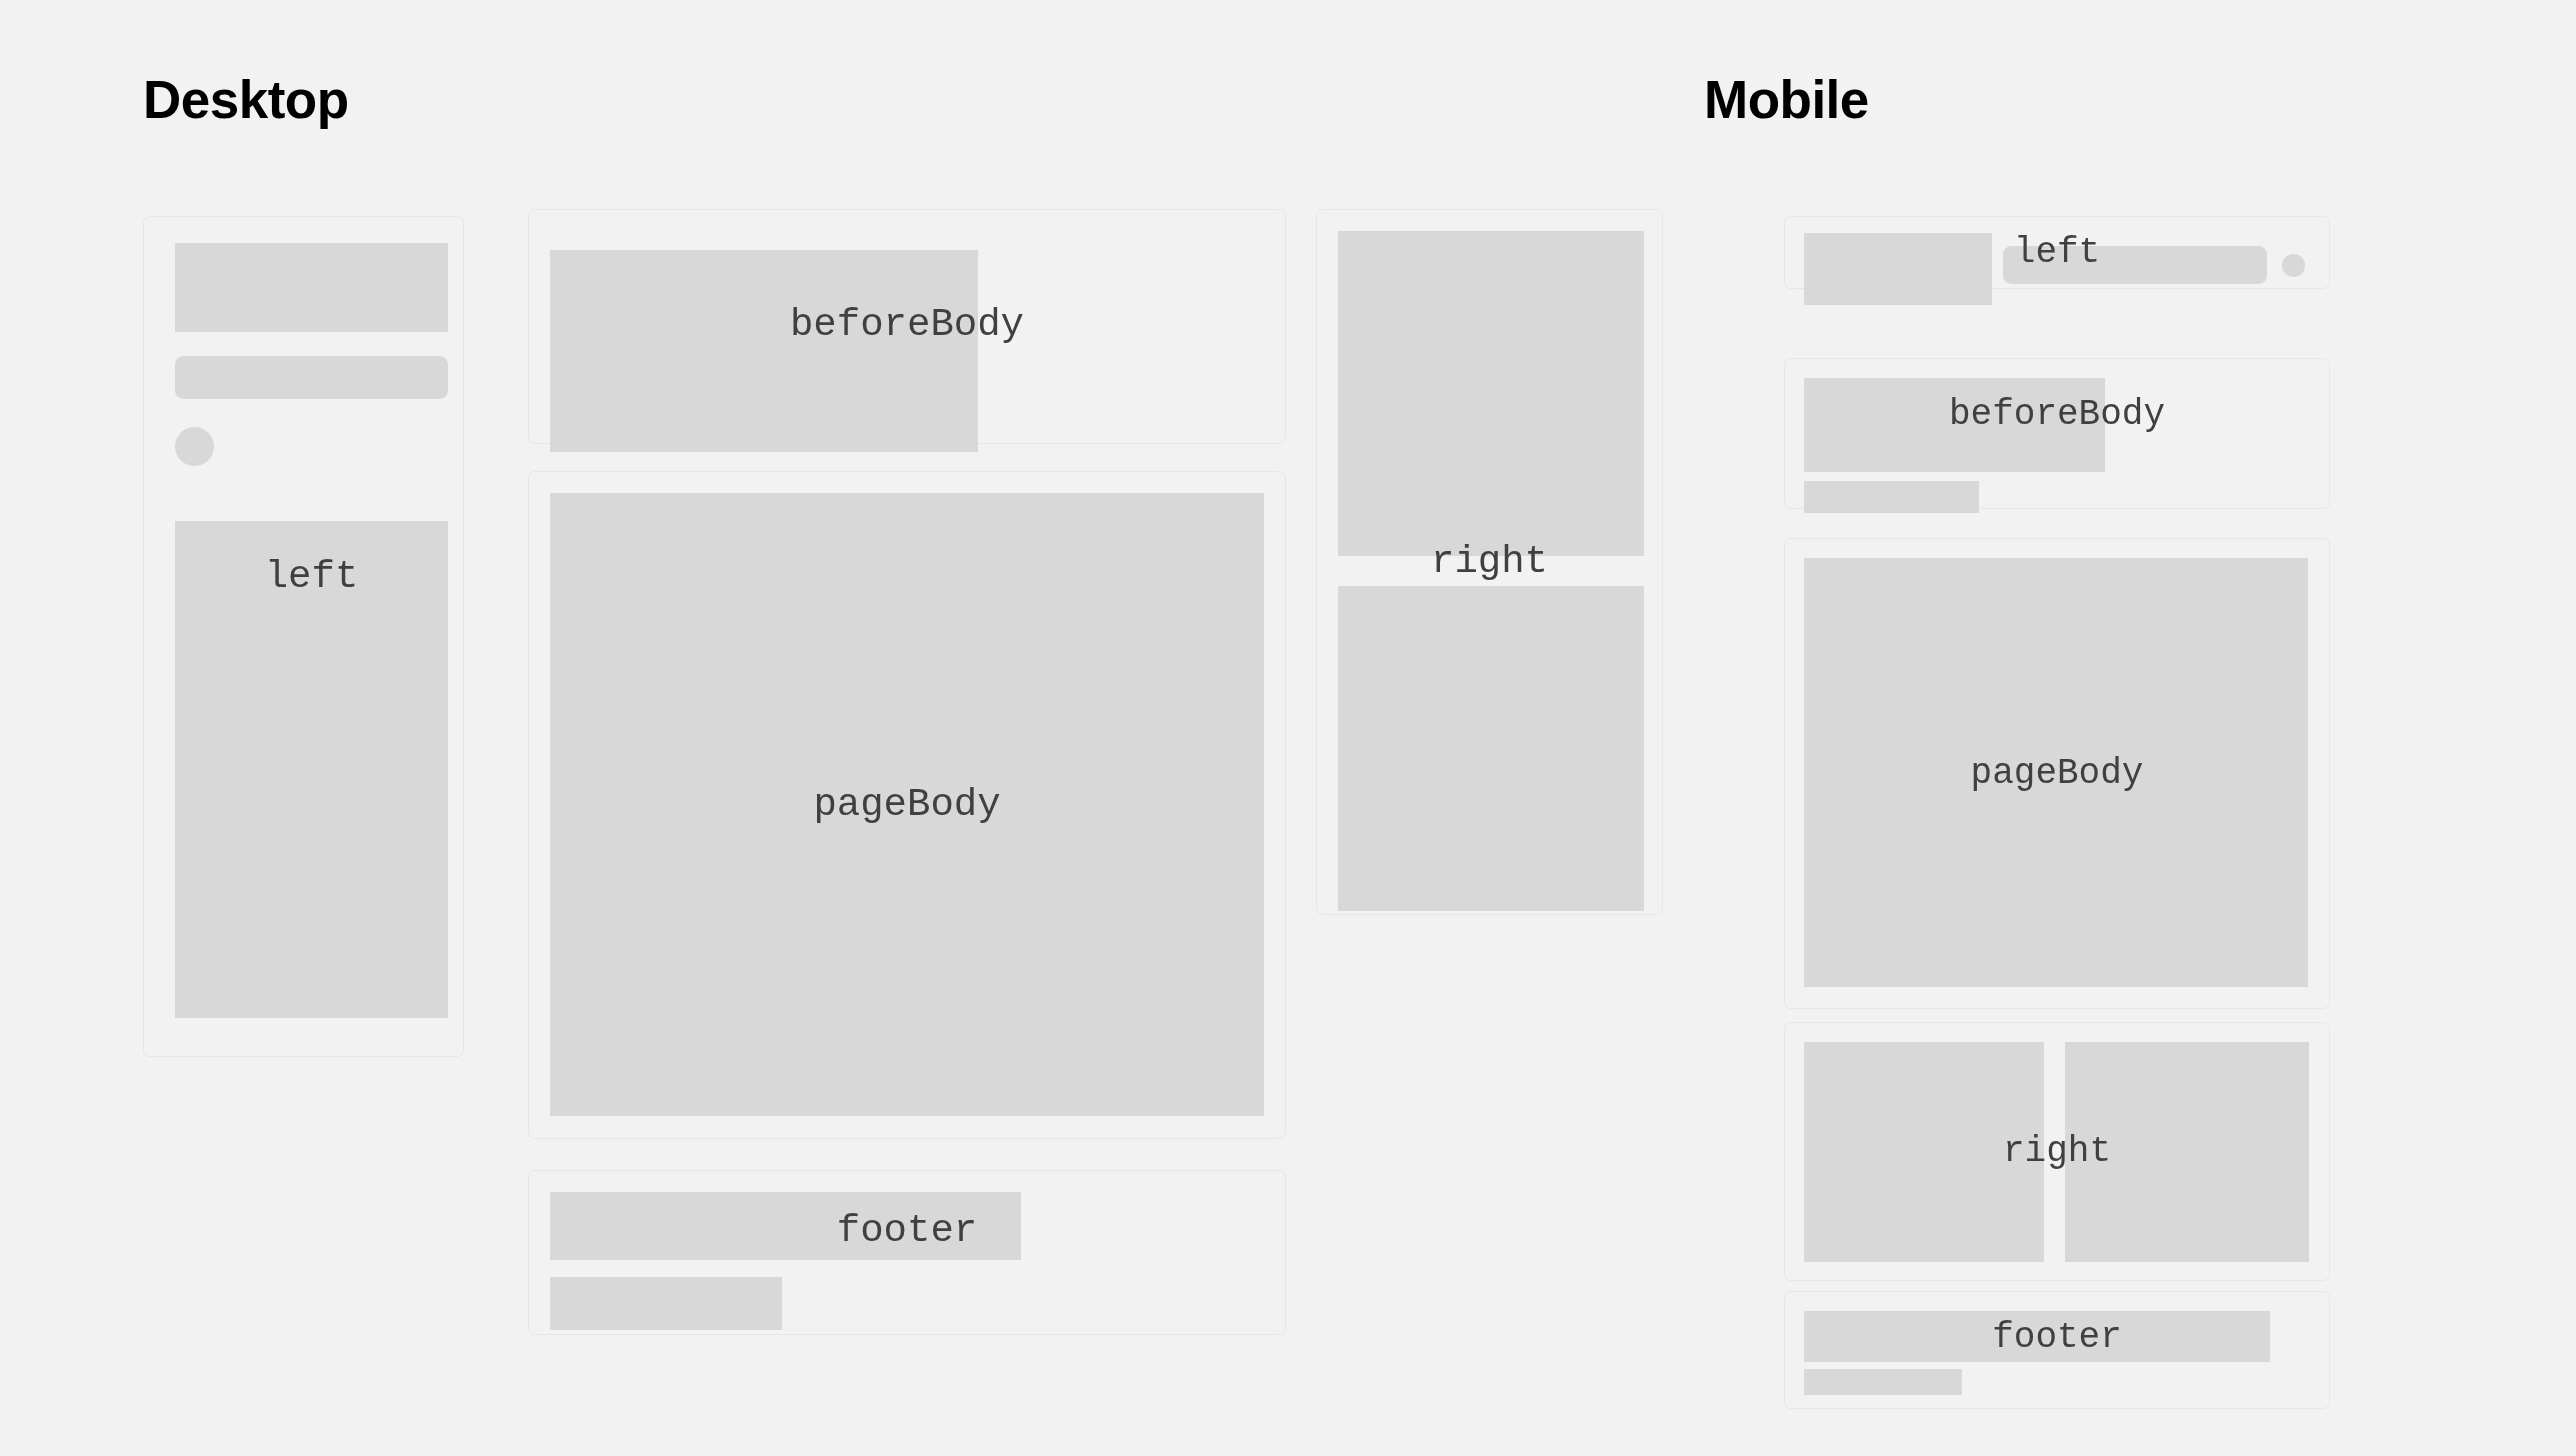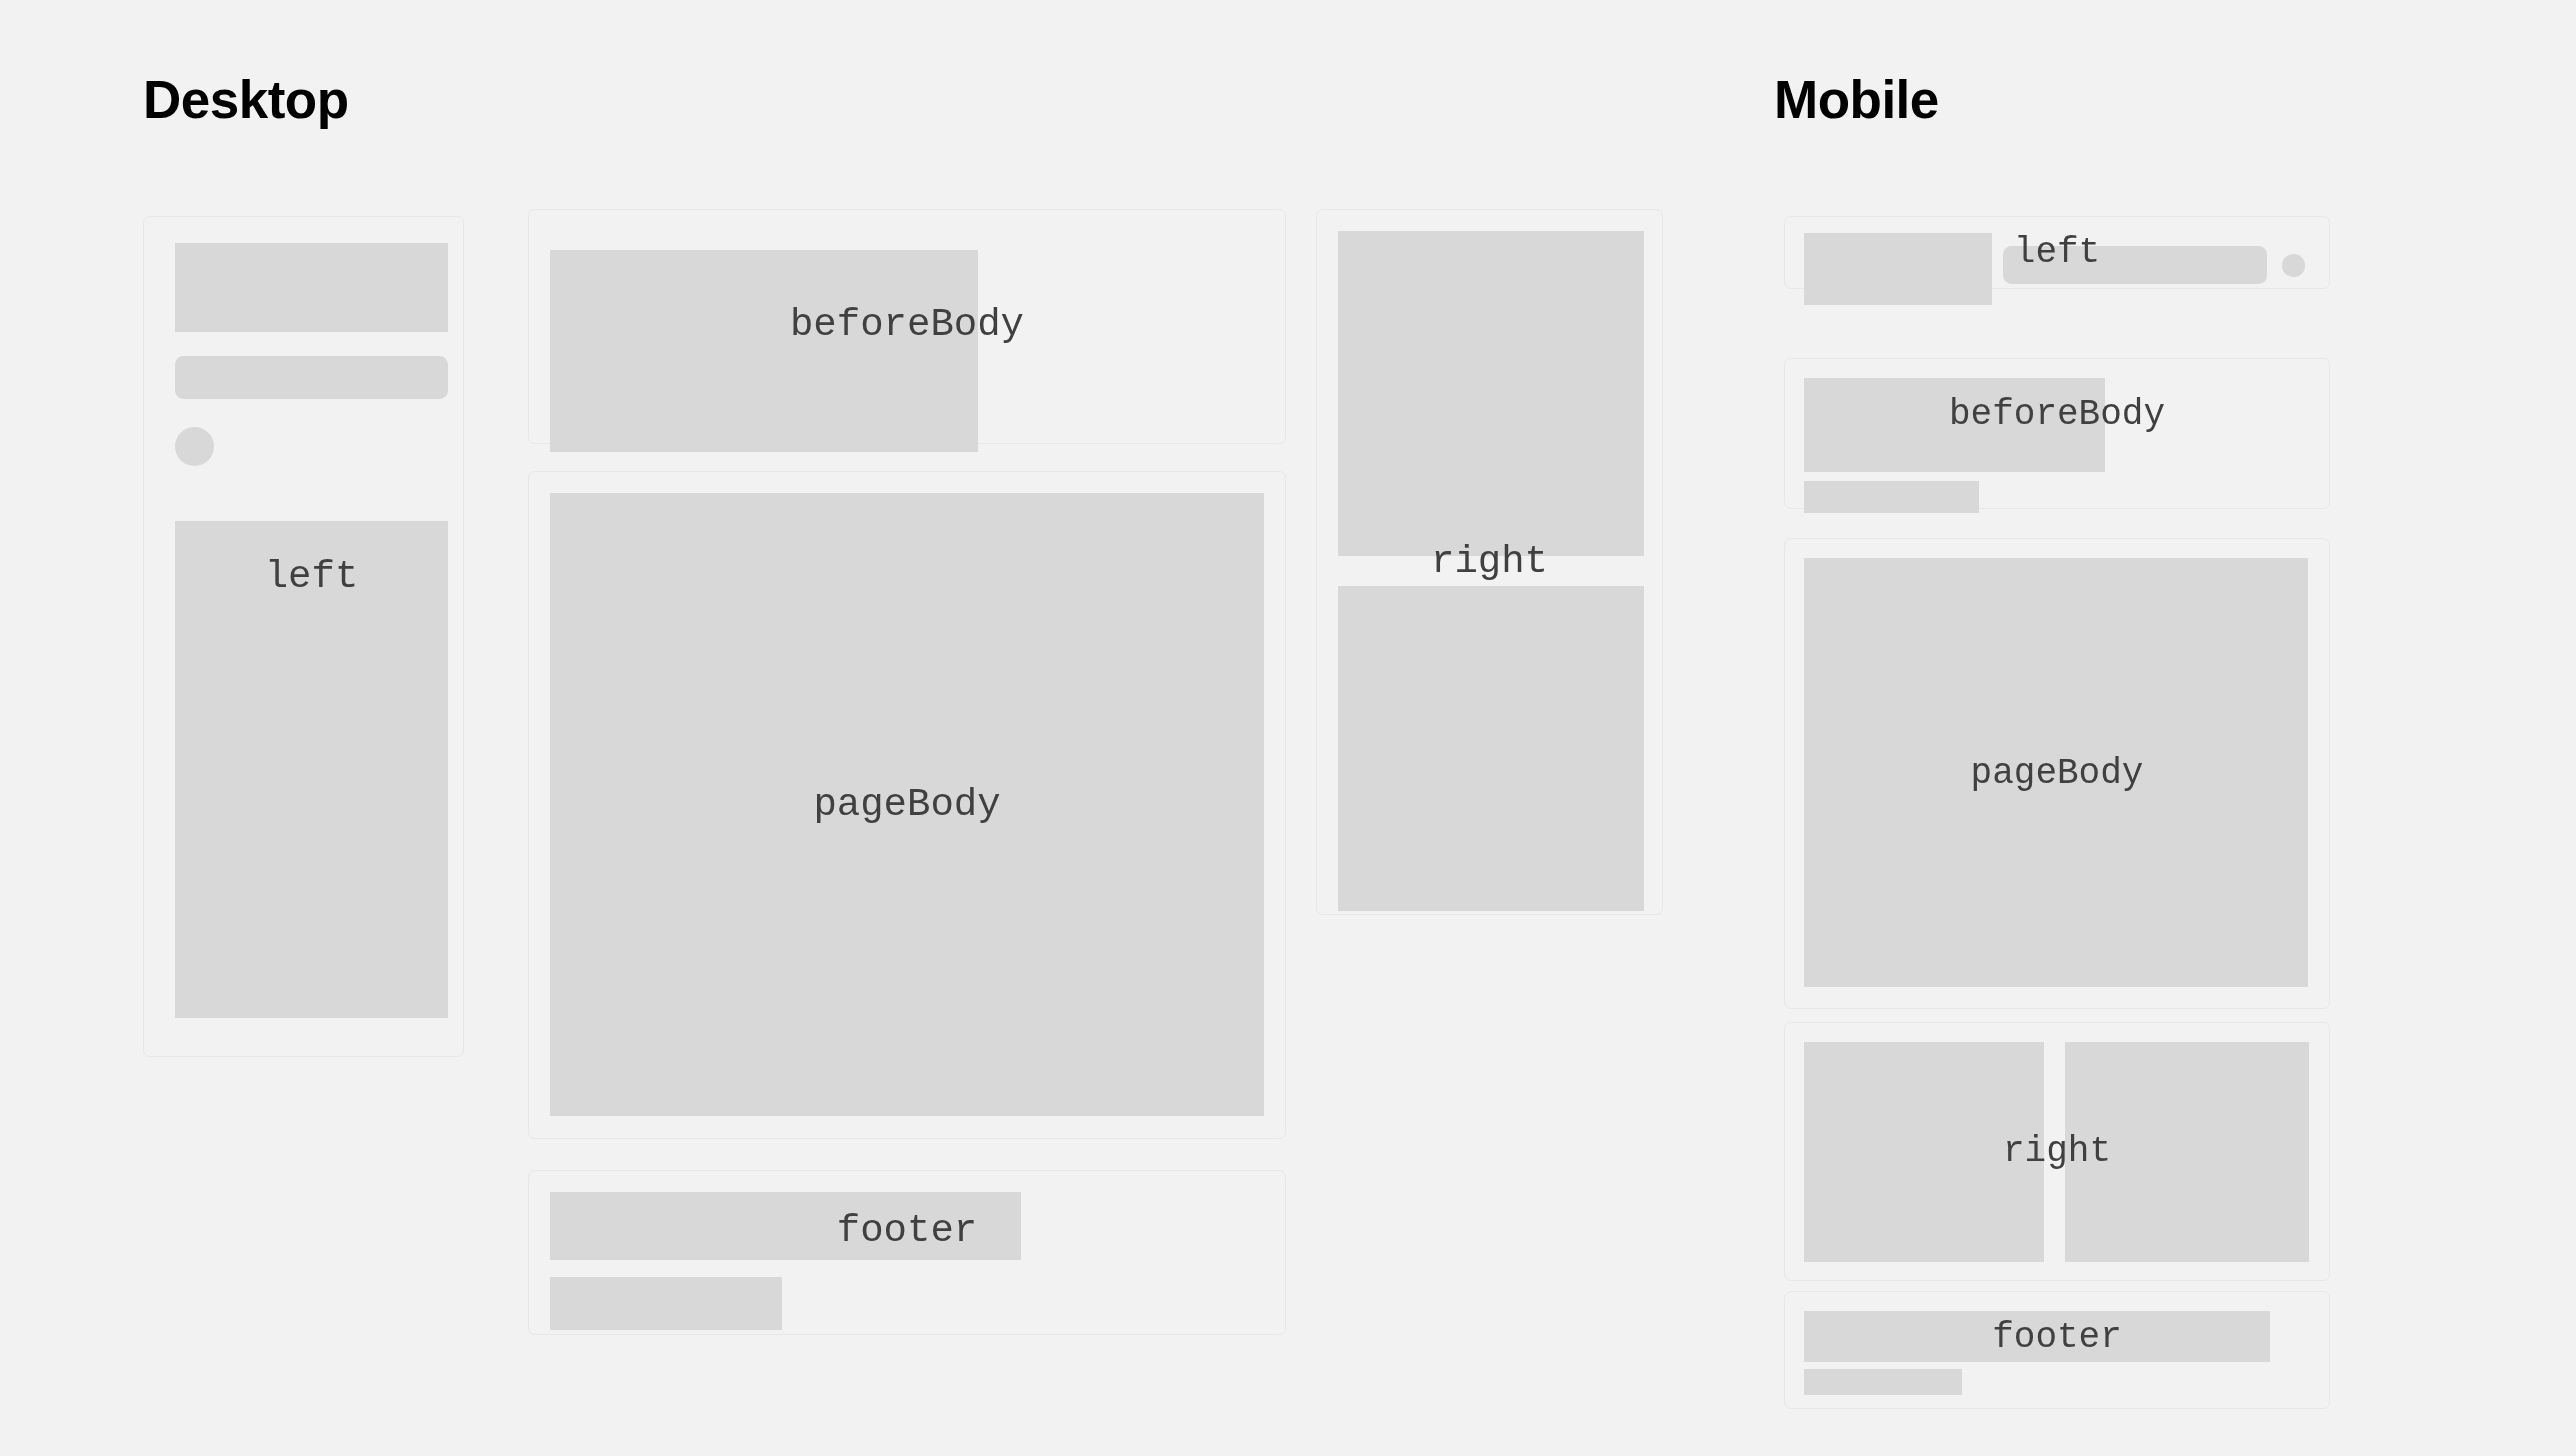--- a/index.html
+++ b/index.html
@@ -25,21 +25,21 @@
     position: absolute;
     font-family: "Liberation Sans", sans-serif;
     font-weight: bold;
     font-size: 53px;
     line-height: 1;
     letter-spacing: -0.5px;
     color: #000000;
     white-space: nowrap;
   }
   #title-desktop { left: 143px; top: 73px; }
-  #title-mobile  { left: 1774px; top: 73px; }
+  #title-mobile  { left: 1704px; top: 73px; }
 
   
   .panel {
     position: absolute;
     background: #f2f2f2;
     border: 1.9px solid #e7e7e7;
     border-radius: 6.6px;
   }
 
   

